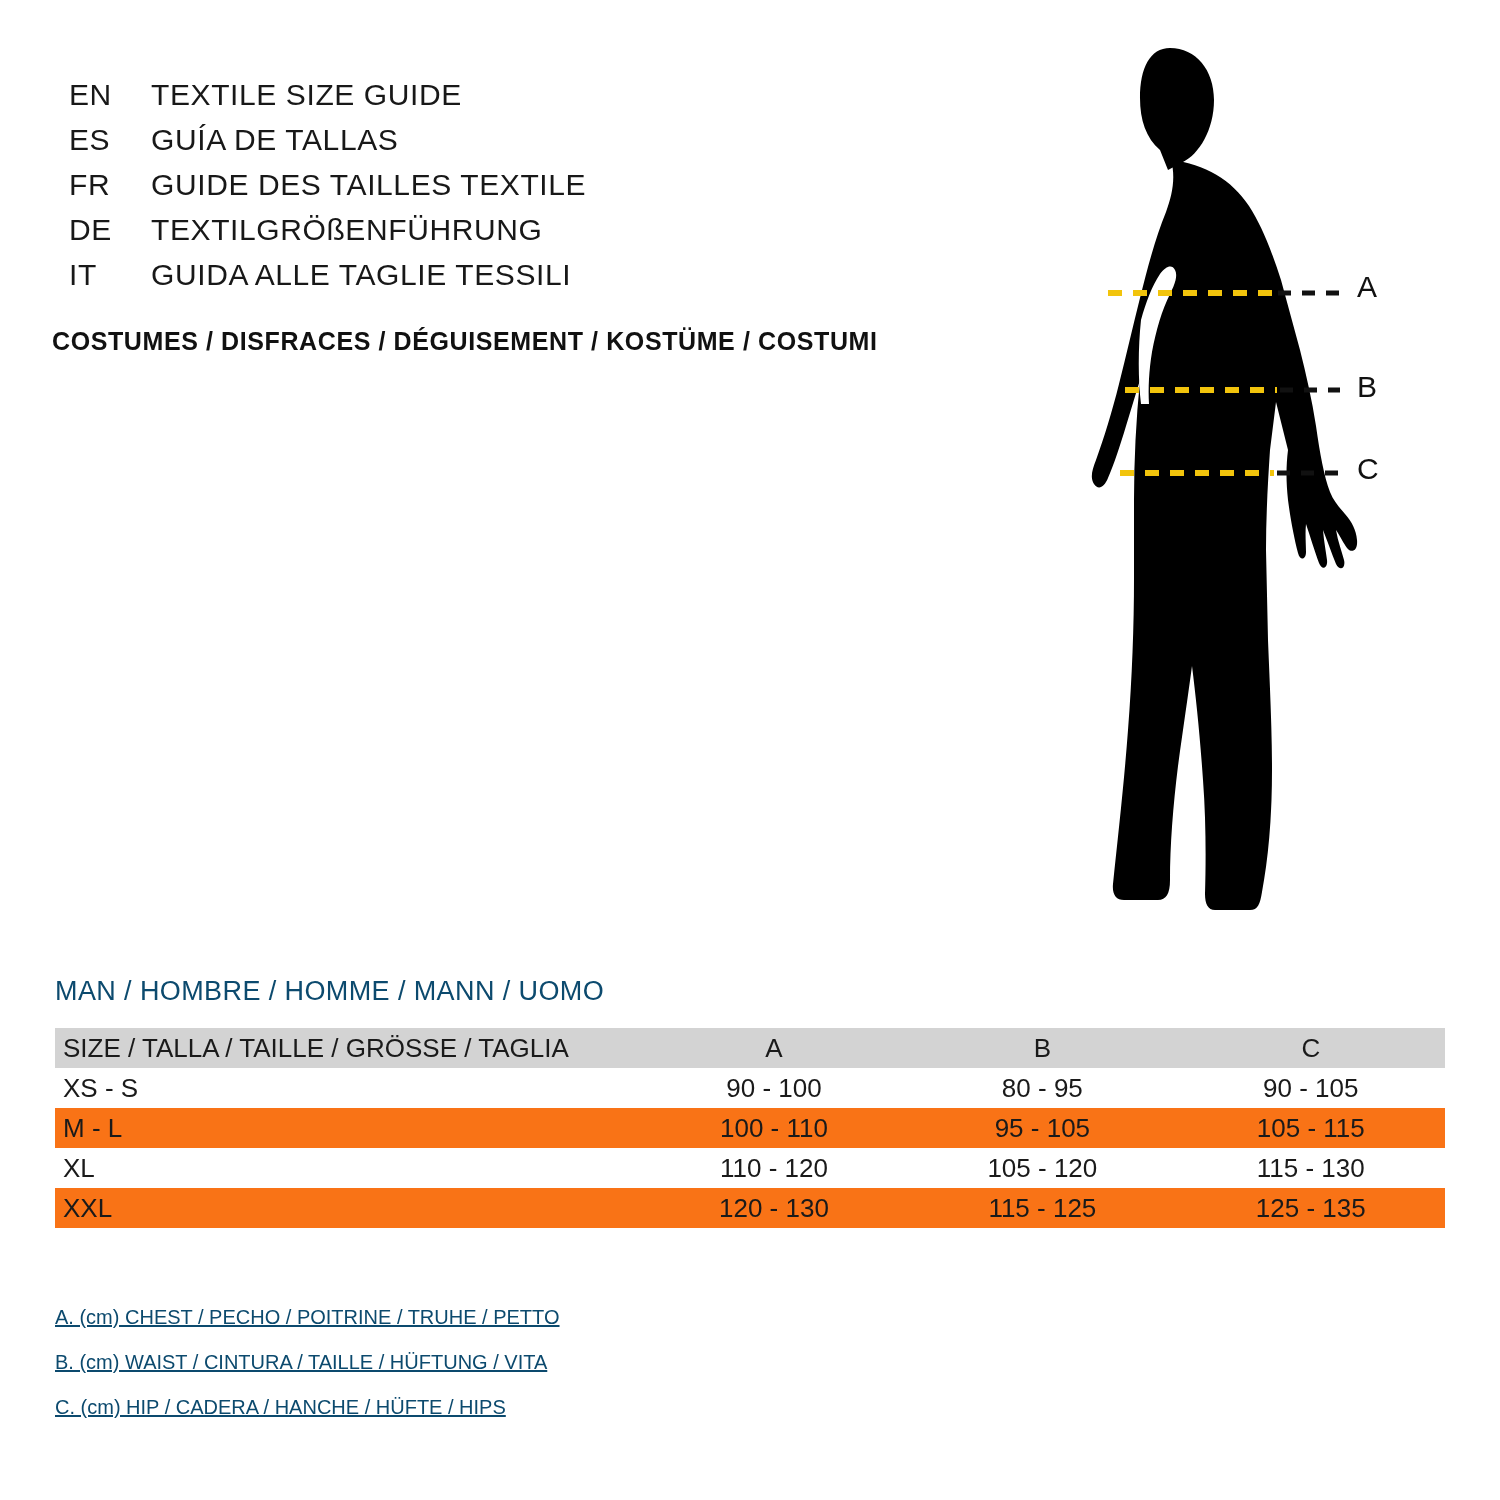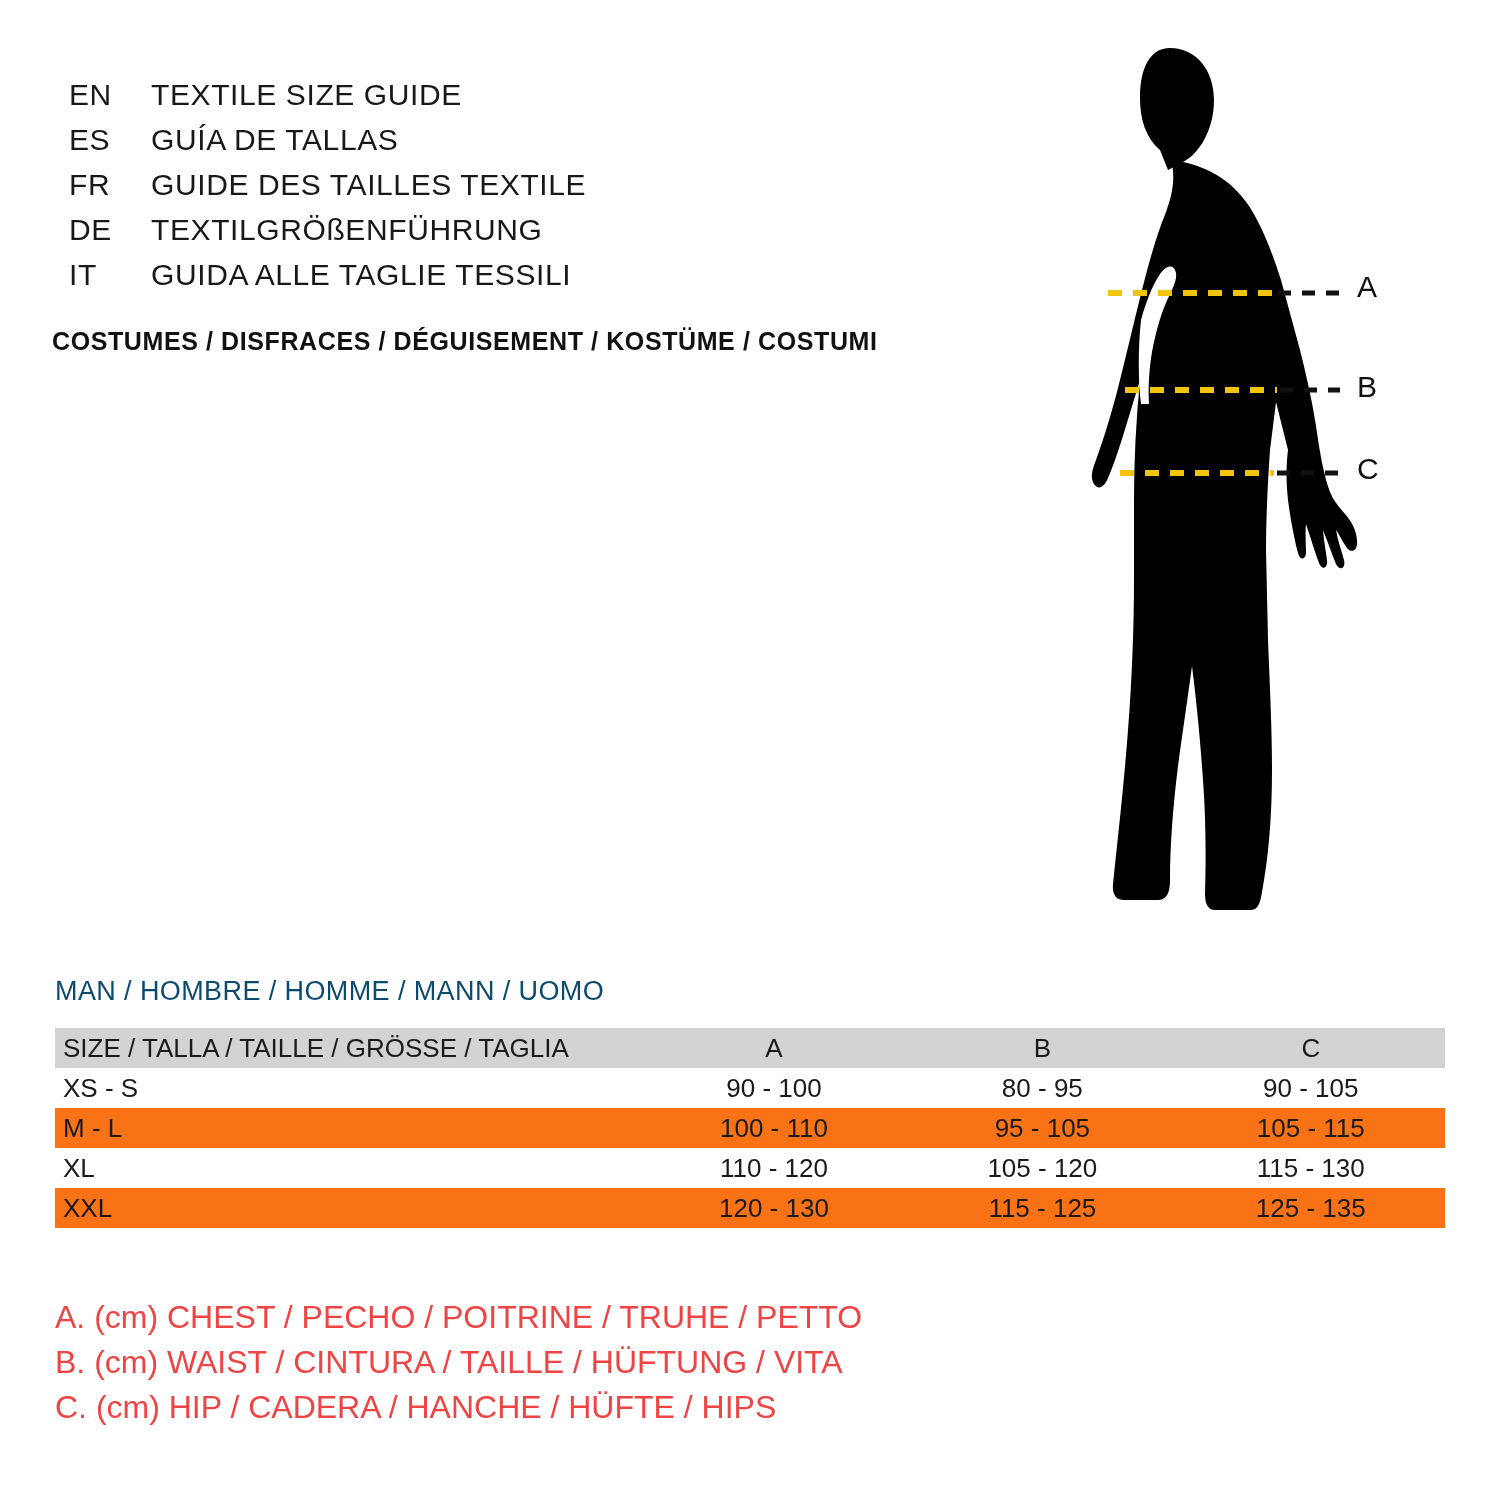--- a/index.html
+++ b/index.html
@@ -114,23 +114,24 @@
   table.size-table tr.row-plain td {
     background: #ffffff;
   }
   table.size-table col.c-measure { width: 270px; }
 
   
   .footnotes {
     position: absolute;
     left: 55px;
     top: 1295px;
-    font-size: 32px;
+    font-size: 20px;
     line-height: 45px;
-    color: #ef4444;
+    color: #0c4a6e;
+    text-decoration: underline;
   }
   .footnote-line { white-space: nowrap; }
 </style>
 </head>
 <body>
 
 <div class="lang-block">
   <div class="lang-row">
     <span class="lang-code">EN</span>
     <span class="lang-text">TEXTILE SIZE GUIDE</span>

